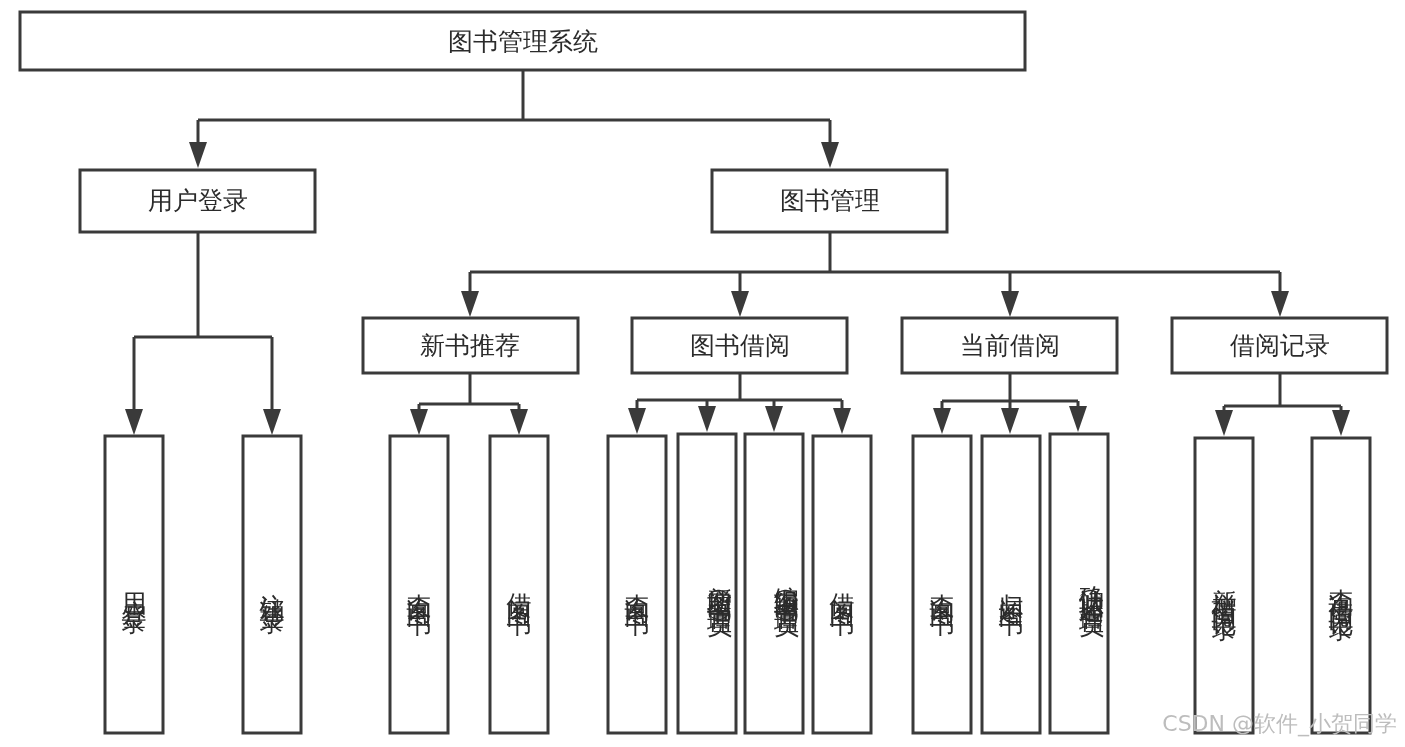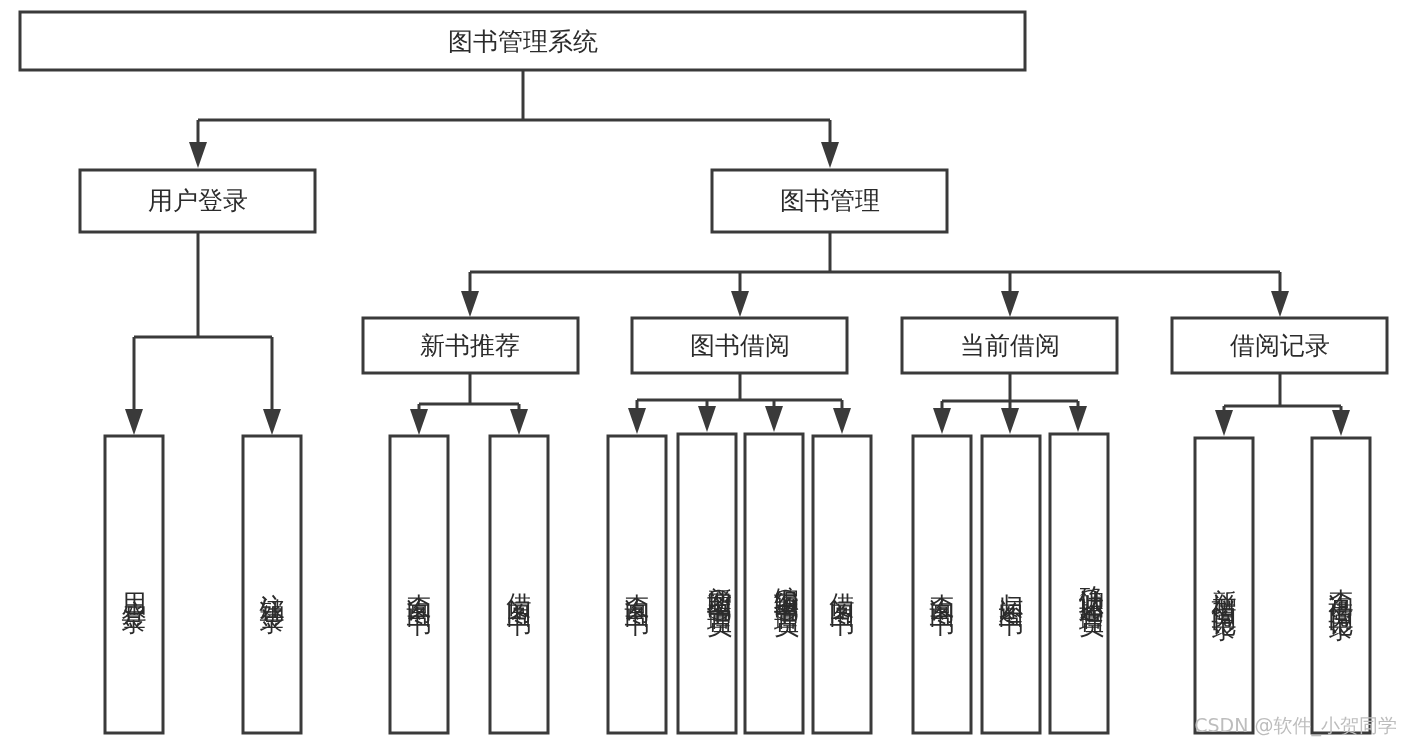--- a/index.html
+++ b/index.html
@@ -275,16 +275,16 @@
                 writing-mode:vertical-rl;text-orientation:upright;
                 font-size:25px;color:#2b2b2b;letter-spacing:6px;
                 display:flex;align-items:center;justify-content:center;">新增借阅记录</div>
 
     <div style="position:absolute;left:1312px;top:438px;width:58px;height:295px;
                 writing-mode:vertical-rl;text-orientation:upright;
                 font-size:25px;color:#2b2b2b;letter-spacing:6px;
                 display:flex;align-items:center;justify-content:center;">查询借阅记录</div>
   </div>
 
-  <div style="position:absolute;right:8px;bottom:8px;font-size:19px;color:#bdbdbd;
+  <div style="position:absolute;right:8px;bottom:8px;font-size:22px;color:#bdbdbd;
               font-family:'DejaVu Sans','Liberation Sans',sans-serif;white-space:nowrap;margin-left:27px;">CSDN @软件_小贺同学</div>
 
 </div>
 
 </body></html>

